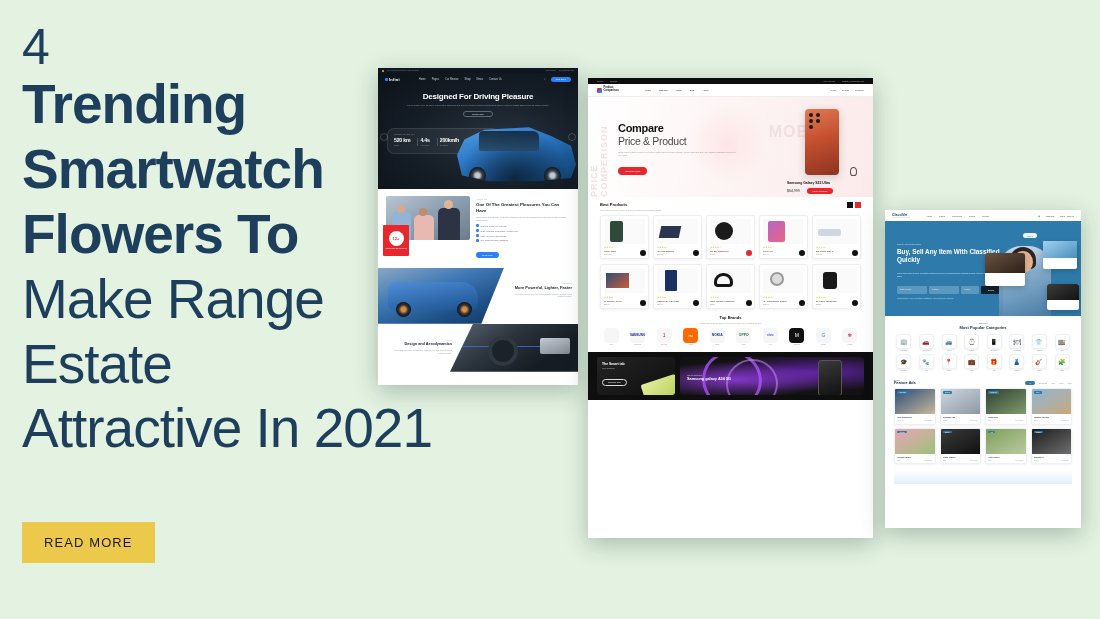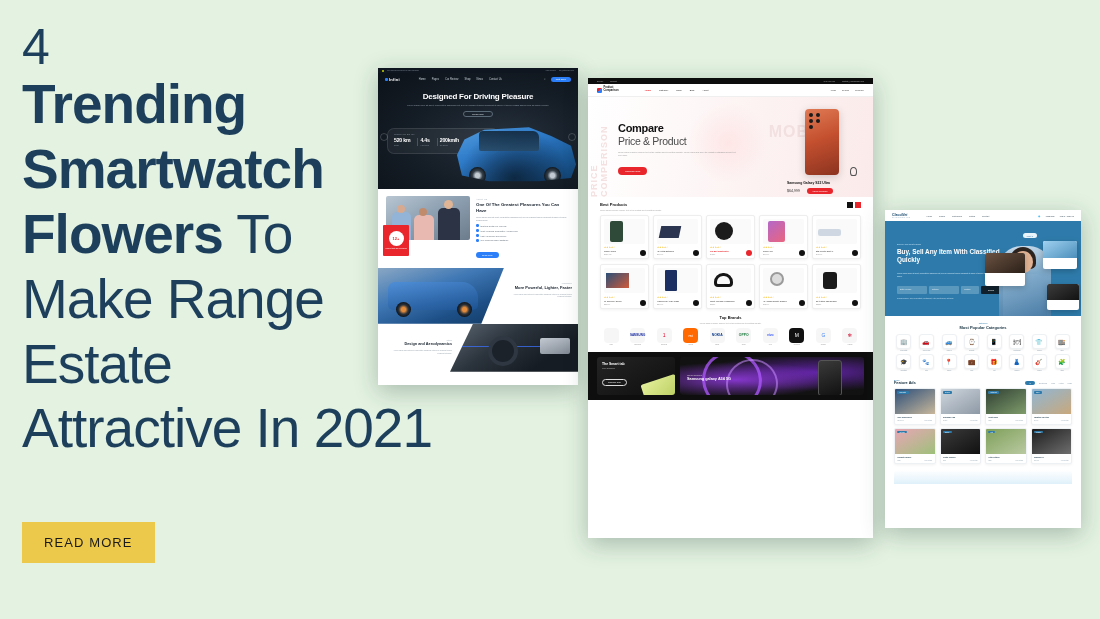--- a/index.html
+++ b/index.html
@@ -18,21 +18,21 @@
     color: #183b56;
   }
   .hl-num {
     font-size: 50px; font-weight: 300; line-height: 1.0;
     letter-spacing: 0px; color: #1d3f5c;
   }
   .hl-line { font-size: 55px; line-height: 1.18; color: #1d3f5c; letter-spacing: -1px; white-space: nowrap;}
   .hl-line.b { font-weight: 700; }
   .hl-line.l { font-weight: 300; }
   .hl-line .b { font-weight: 700; }
-  .hl-line .l { font-weight: 400; }
+  .hl-line .l { font-weight: 700; }
 
   .read-more {
     position: absolute; left: 22px; top: 522px;
     background: #edc94b; color: #1b1b1b;
     font-size: 13px; letter-spacing: 1.1px; font-weight: 400;
     padding: 13px 22px; border: none; cursor: pointer;
     display: inline-block;
   }
 
   

